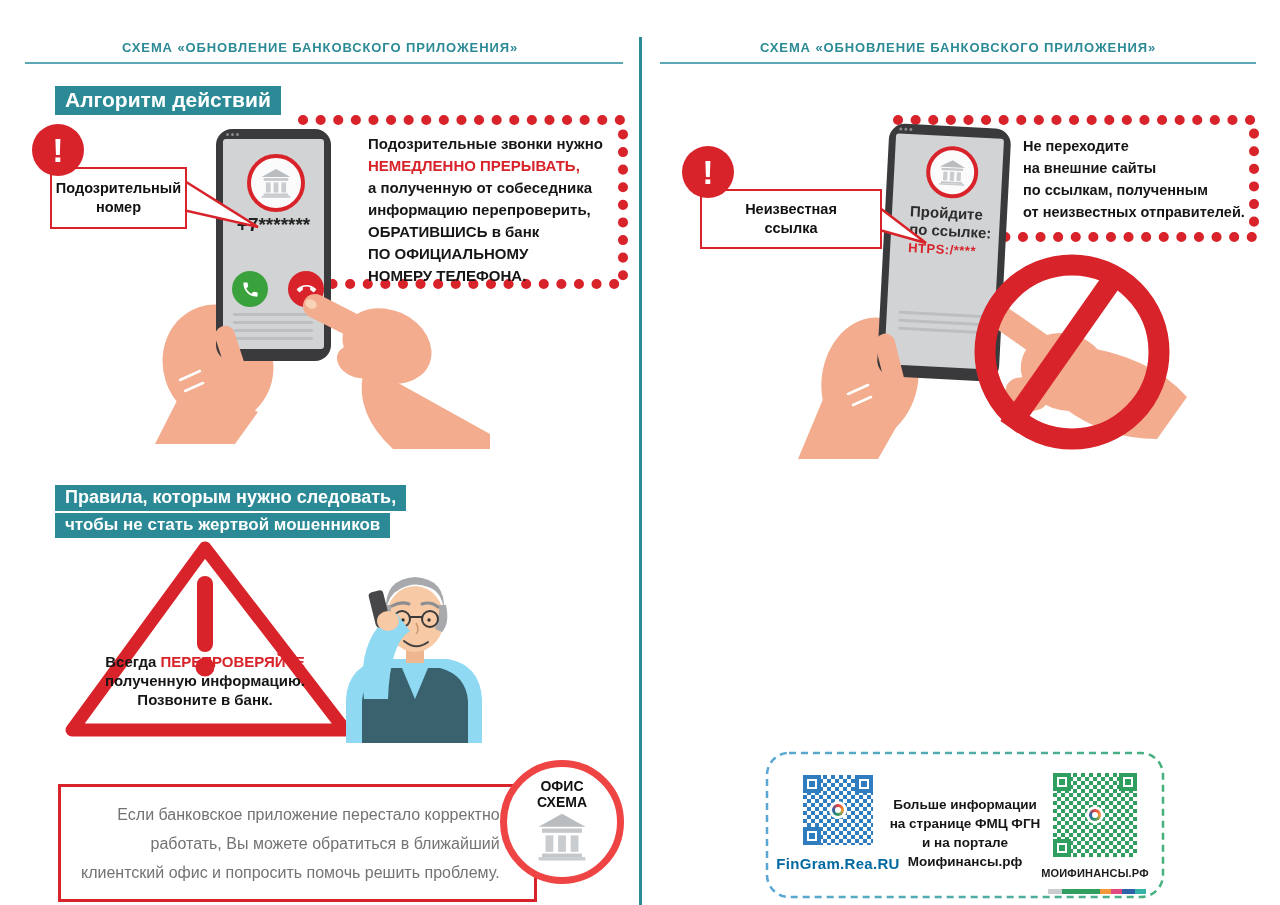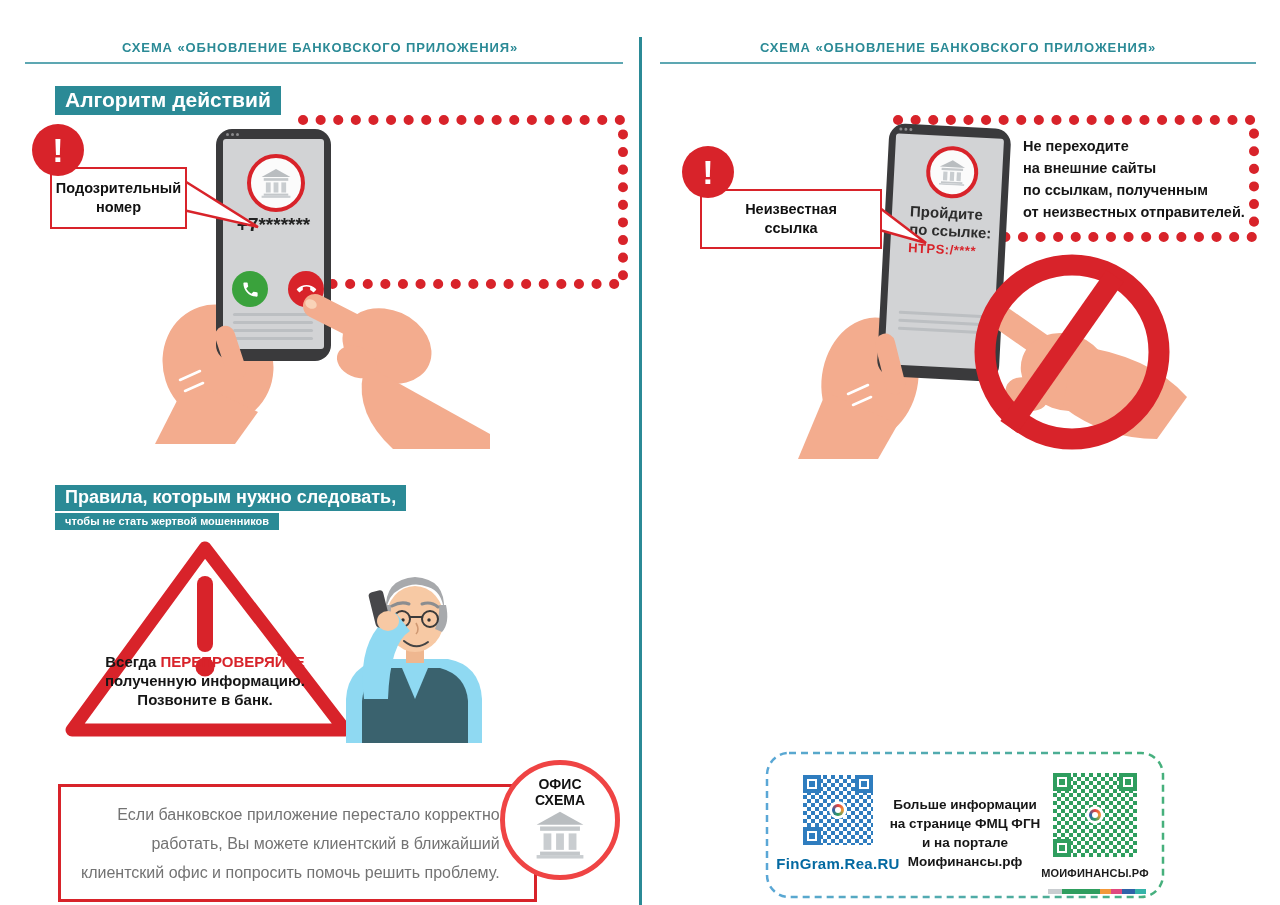--- a/index.html
+++ b/index.html
@@ -22,21 +22,21 @@
   .green{background:#3aa23c;}
   .redbtn{background:#d8232a;}
   .sline{position:absolute;height:3px;background:#bcbfc2;border-radius:2px;}
   .dottext{font-size:15px;font-weight:bold;line-height:22px;color:#161616;z-index:3;}
   .red{color:#d8232a;}
   .p2t{position:absolute;font-size:15px;font-weight:bold;color:#2c2c2c;line-height:18px;}
   .p2link{position:absolute;font-size:13px;font-weight:bold;color:#d8232a;letter-spacing:.5px;}
   .tritext{font-size:15px;font-weight:bold;line-height:19px;text-align:center;color:#161616;z-index:3;}
   .officebox{border:3px solid #d8232a;background:#fff;z-index:1;}
   .officetext{position:absolute;left:20px;top:13px;font-size:16px;font-weight:normal;line-height:29px;color:#737373;text-align:right;}
-  .ocircle{width:110px;height:110px;border-radius:50%;background:#fff;border:5px solid #ef4444;z-index:2;text-align:center;}
+  .ocircle{width:110px;height:110px;border-radius:50%;background:#fff;border:7px solid #ef4444;z-index:2;text-align:center;}
   .ocircle .t{font-size:14px;font-weight:bold;line-height:16px;margin-top:11px;color:#111;}
   .qr{position:absolute;background-size:8px 8px;background-image:conic-gradient(var(--c) 25%,#fff 0 50%,var(--c) 0 75%,#fff 0);}
   .finder{position:absolute;border:4px solid var(--c);background:#fff;width:10px;height:10px;}
   .finder::after{content:"";position:absolute;left:2px;top:2px;width:6px;height:6px;background:var(--c);}
   .qrlogo{position:absolute;left:50%;top:50%;width:18px;height:18px;border-radius:50%;background:#fff;transform:translate(-50%,-50%);display:flex;align-items:center;justify-content:center;}
   .qrlogo i{position:relative;width:12px;height:12px;border-radius:50%;background:conic-gradient(#e5413e,#f2983a,#2f9e5f,#2f63a8,#e5413e);}
   .qrlogo i::after{content:"";position:absolute;left:3px;top:3px;width:6px;height:6px;border-radius:50%;background:#fff;}
   .fingram{color:#0369a1;font-weight:bold;font-size:15px;letter-spacing:.3px;text-align:center;}
   .mylabel{font-weight:bold;font-size:11px;color:#1c1c1c;text-align:center;letter-spacing:.2px;}
   .strip{display:flex;height:5px;}
@@ -53,20 +53,29 @@
   <div class="abs hdr" style="left:640px;width:636px;">СХЕМА «ОБНОВЛЕНИЕ БАНКОВСКОГО ПРИЛОЖЕНИЯ»</div>
   <div class="abs hdrline" style="left:25px;width:598px;"></div>
   <div class="abs hdrline" style="left:660px;width:596px;"></div>
   <div class="abs divider"></div>
 
   <div class="abs tealtag" style="left:55px;top:57px;font-size:21px;">Алгоритм действий</div>
 
   <svg class="abs z1" style="left:295px;top:83px;" width="336" height="180">
     <rect x="8" y="8" width="320" height="164" fill="none" stroke="#d8232a" stroke-width="10" stroke-linecap="round" stroke-dasharray="0.1 17.5"></rect>
   </svg>
+  <div class="abs dottext" style="left:368px;top:104px;">
+    <div>Подозрительные звонки нужно</div>
+    <div class="red">НЕМЕДЛЕННО ПРЕРЫВАТЬ,</div>
+    <div>а полученную от собеседника</div>
+    <div>информацию перепроверить,</div>
+    <div>ОБРАТИВШИСЬ в банк</div>
+    <div>ПО ОФИЦИАЛЬНОМУ</div>
+    <div>НОМЕРУ ТЕЛЕФОНА.</div>
+  </div>
 
   <svg class="abs z1" style="left:140px;top:265px;" width="150" height="150">
     <ellipse cx="78" cy="70" rx="55" ry="60" fill="#f3ac8e" transform="rotate(-18 78 70)"></ellipse>
     <path d="M15 150 L48 85 L118 118 L95 150 Z" fill="#f3ac8e"></path>
     <path d="M40 86 l20 -9" stroke="#fff" stroke-width="2.5" fill="none" stroke-linecap="round"></path>
     <path d="M45 97 l18 -8" stroke="#fff" stroke-width="2.5" fill="none" stroke-linecap="round"></path>
   </svg>
 
   <div class="abs phone" style="left:216px;top:100px;width:115px;height:232px;">
     <div class="bdots">
@@ -120,21 +129,21 @@
   <svg class="abs wedge" style="left:181px;top:145px;" width="82" height="60">
     <polygon points="2,6 77,53 2,36" fill="#fff" stroke="#d8232a" stroke-width="2.5"></polygon>
   </svg>
   <div class="abs callout" style="left:50px;top:138px;width:133px;height:58px;">
     <div>Подозрительный</div>
     <div>номер</div>
   </div>
 
   <div class="abs" style="left:55px;top:456px;">
     <div class="tealtag" style="font-size:18px;margin-bottom:2px;text-align:right;">Правила, которым нужно следовать,</div>
-    <div class="tealtag" style="font-size:11px;">чтобы не стать жертвой мошенников</div>
+    <div class="tealtag" style="font-size:17px;">чтобы не стать жертвой мошенников</div>
   </div>
 
   <svg class="abs z1" style="left:50px;top:505px;" width="315" height="215">
     <polygon points="155,14 295,196 22,196" fill="#ffffff" stroke="#d8232a" stroke-width="13" stroke-linejoin="round"></polygon>
     <line x1="155" y1="50" x2="155" y2="110" stroke="#d8232a" stroke-width="16" stroke-linecap="round"></line>
     <circle cx="155" cy="133" r="9.5" fill="#d8232a"></circle>
   </svg>
   <div class="abs tritext" style="left:60px;top:623px;width:290px;">
     <div><span>Всегда </span><span class="red">ПЕРЕПРОВЕРЯЙТЕ</span></div>
     <div>полученную информацию.</div>
@@ -160,21 +169,21 @@
     <path d="M88 76 q4 7 0 11" stroke="#cf9872" stroke-width="1.6" fill="none"></path>
     <path d="M76 94 q12 10 24 1" stroke="#444" stroke-width="2" fill="none" stroke-linecap="round"></path>
     <path d="M36 152 Q30 105 50 80 Q58 70 68 66 L82 84 Q62 96 60 152 Z" fill="#8fd9f2"></path>
     <rect x="44" y="44" width="15" height="36" rx="4" fill="#47474a" transform="rotate(-14 51 62)"></rect>
     <ellipse cx="60" cy="74" rx="11" ry="10" fill="#f7c9a4"></ellipse>
   </svg>
 
   <div class="abs officebox" style="left:58px;top:755px;width:473px;height:112px;">
     <div class="officetext">
       <div>Если банковское приложение перестало корректно</div>
-      <div>работать, Вы можете клиентский в ближайший</div>
+      <div>работать, Вы можете обратиться в ближайший</div>
       <div>клиентский офис и попросить помочь решить проблему.</div>
     </div>
   </div>
   <div class="abs ocircle" style="left:500px;top:731px;">
     <div class="t">
       <div>ОФИС</div>
       <div>СХЕМА</div>
     </div>
     <svg viewBox="0 0 60 56" width="52" style="margin-top:2px;">
       <polygon points="30,2 57,17 3,17" fill="#b9bdc0"></polygon>

